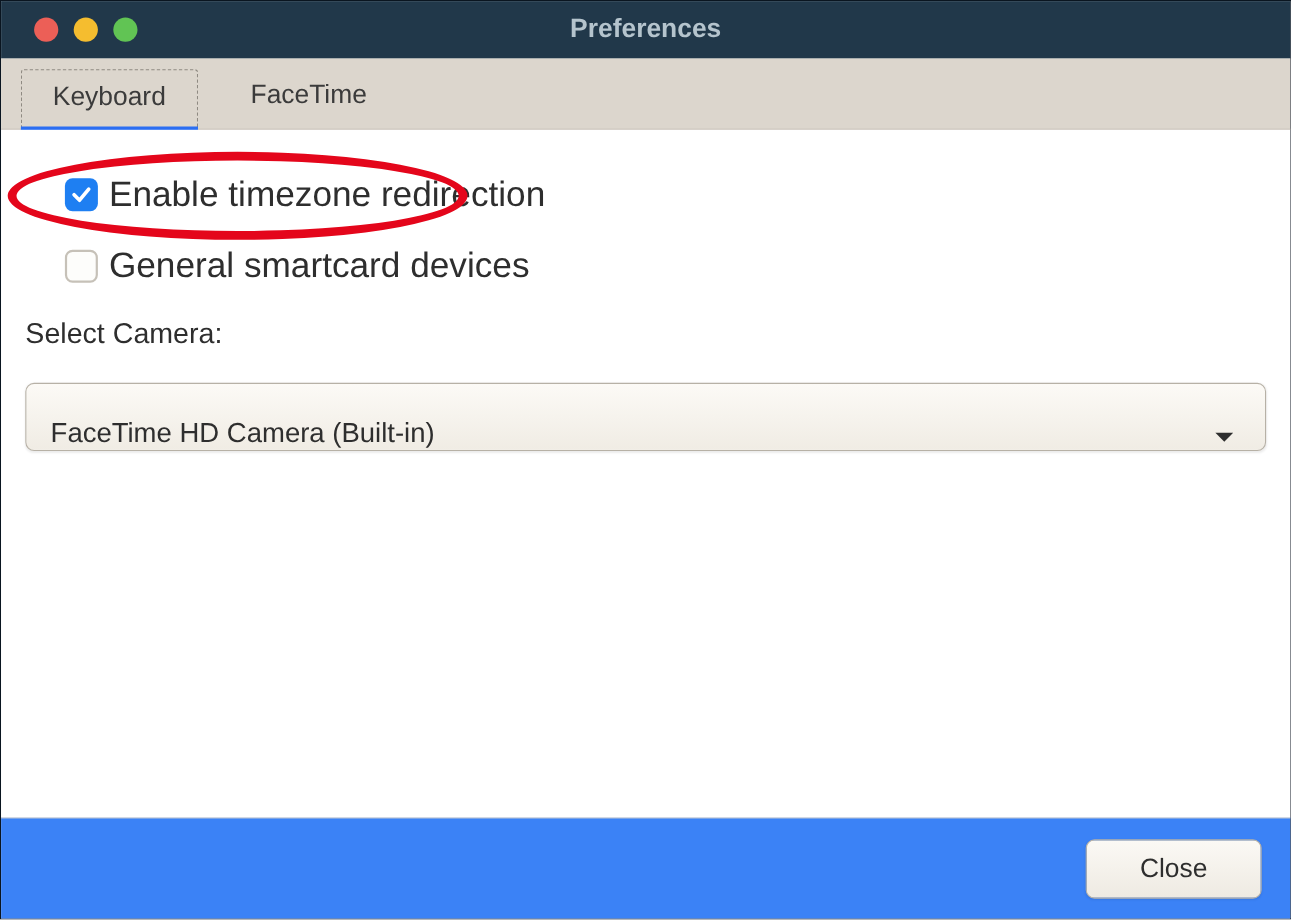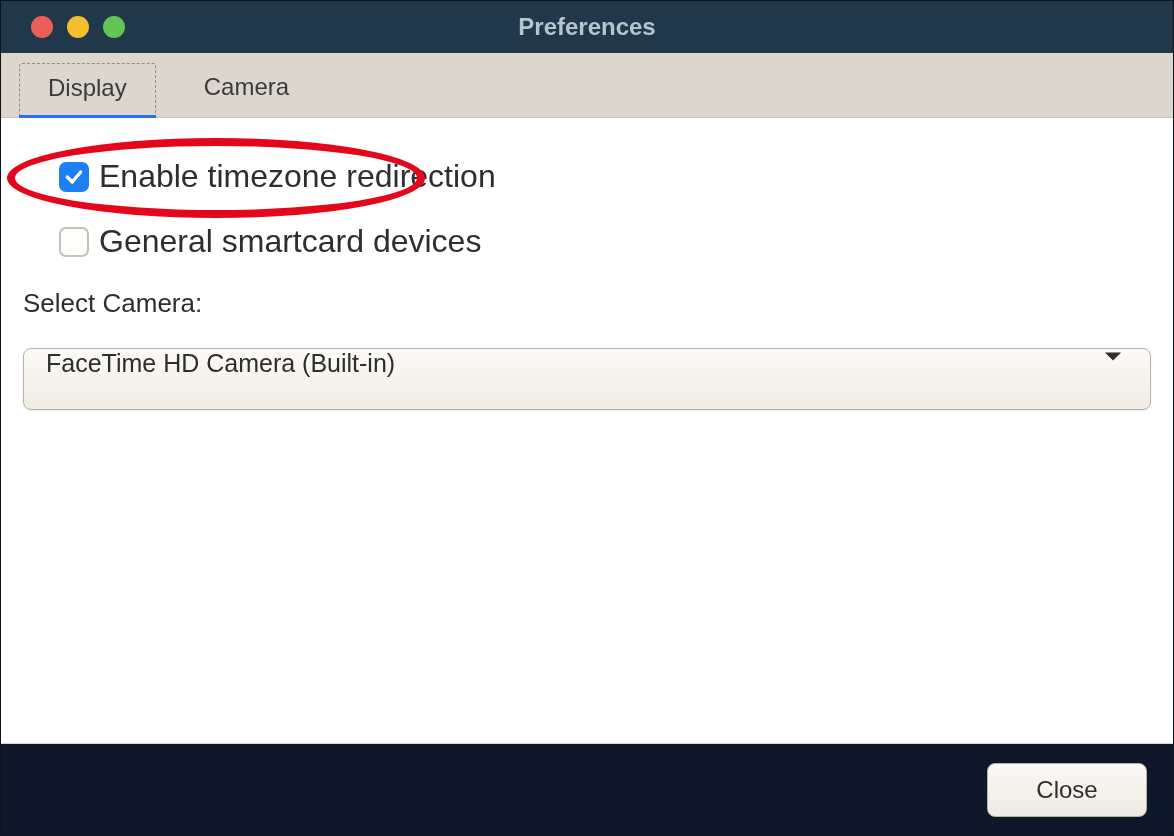--- a/index.html
+++ b/index.html
@@ -129,21 +129,21 @@
     color: #2e2e2e;
     margin-bottom: 29px;
   }
   .select {
     width: 100%;
     height: 62px;
     background: linear-gradient(to bottom, #fcfaf6 0%, #f0ece4 100%);
     border: 1px solid #b7b1a6;
     border-radius: 8px;
     display: flex;
-    align-items: flex-start;
+    align-items: flex-end;
     justify-content: space-between;
     padding: 0 28px 0 22px;
     cursor: pointer;
     box-shadow: 0 1px 2px rgba(0,0,0,0.08);
   }
   .select-value {
     font-size: 25px;
     color: #2e2e2e;
   }
   .select-arrow svg {
@@ -157,21 +157,21 @@
     top: 20px;
     width: 418px;
     height: 80px;
     border: 8px solid #e4061b;
     border-radius: 50%;
     pointer-events: none;
   }
   
   .footer {
     height: 92px;
-    background: #0f172a;
+    background: #3b82f6;
     border-top: 1px solid #dcd6cc;
     display: flex;
     align-items: center;
     justify-content: flex-end;
     padding-right: 26px;
   }
   .close-btn {
     width: 160px;
     height: 54px;
     background: linear-gradient(to bottom, #fbf9f5 0%, #eeeae2 100%);
@@ -192,24 +192,24 @@
     <div class="traffic-lights">
       <div class="traffic-light tl-red"></div>
       <div class="traffic-light tl-yellow"></div>
       <div class="traffic-light tl-green"></div>
     </div>
     <div class="title">Preferences</div>
   </div>
 
   <div class="tabbar">
     <div class="tab active">
-      <span>Display</span>
+      <span>Keyboard</span>
     </div>
     <div class="tab">
-      <span>Camera</span>
+      <span>FaceTime</span>
     </div>
   </div>
 
   <div class="content">
 
     <div class="annotation-ellipse"></div>
 
     <div class="checkbox-row">
       <div class="checkbox checked">
         <svg viewBox="0 0 24 24">

